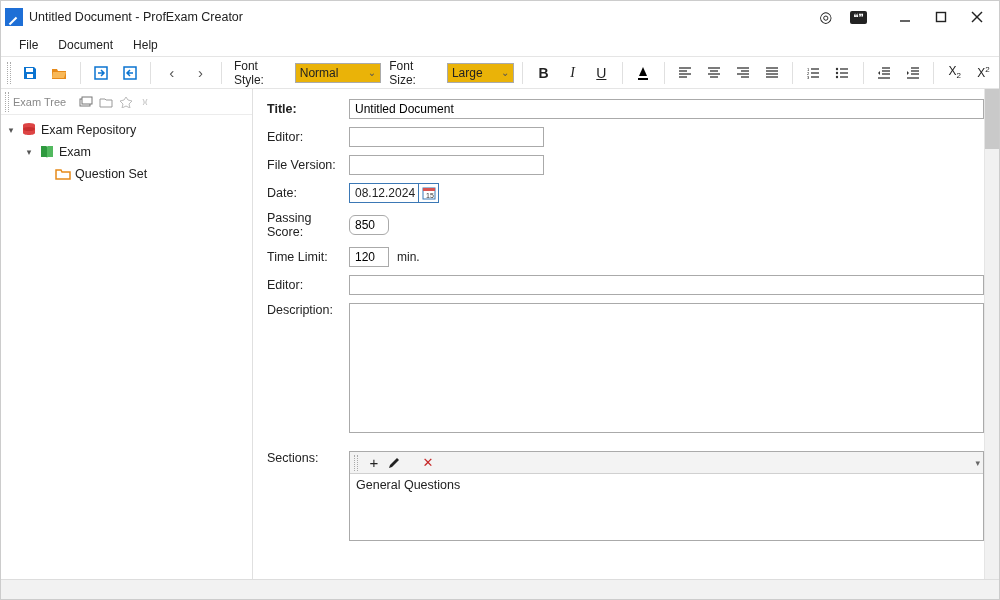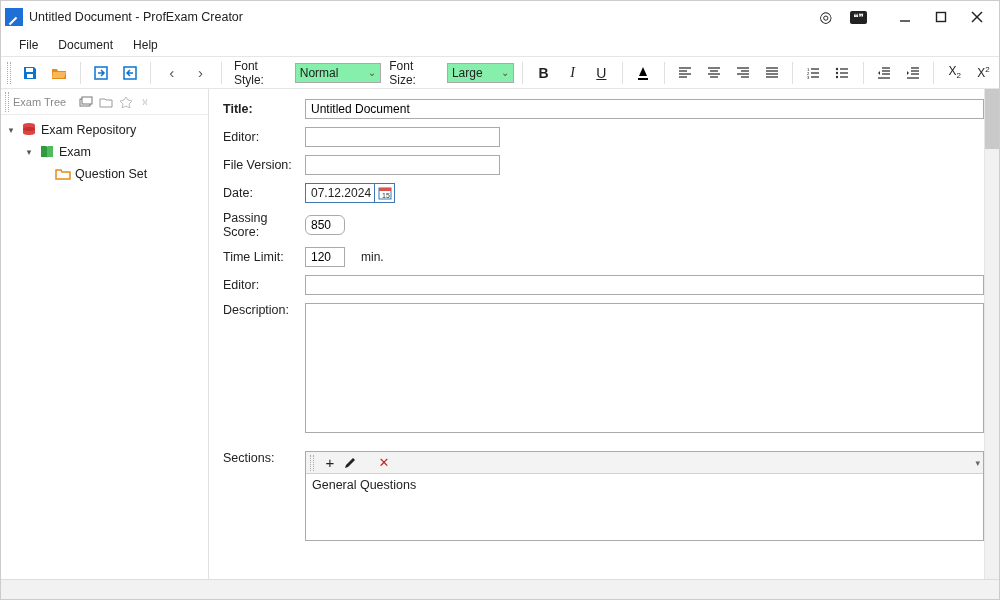--- a/index.html
+++ b/index.html
@@ -18,25 +18,25 @@
   .win-btn svg { width: 12px; height: 12px; }
 
   .menubar { height: 24px; display: flex; align-items: center; padding: 0 8px; gap: 0; border-bottom: 1px solid #e5e5e5; }
   .menubar .mitem { padding: 3px 10px; cursor: pointer; }
 
   .toolbar { height: 32px; display: flex; align-items: center; padding: 0 3px; gap: 4px; border-bottom: 1px solid #e5e5e5; }
   .handle { width:4px; height:22px; border-left:1px dotted #aaa; border-right:1px dotted #aaa; margin:0 3px;}
   .tbtn { width: 26px; height: 26px; display:flex; align-items:center; justify-content:center; cursor:pointer; }
   .sep { width: 1px; height: 22px; background: #e0e0e0; margin: 0 4px; }
   .tlabel { font-size: 12px; margin: 0 2px 0 4px; color:#222;}
-  .tselect { height: 20px; border: 1px solid #aaa; padding: 1px 4px; font-size: 12px; display:flex; align-items:center; justify-content:space-between; background:#86efac;}
+  .tselect { height: 20px; border: 1px solid #aaa; padding: 1px 4px; font-size: 12px; display:flex; align-items:center; justify-content:space-between; background:#eab308;}
   .tselect .chev { font-size:10px; color:#555; margin-left:6px;}
 
   .workarea { flex: 1; display: flex; min-height: 0; }
-  .sidebar { width: 208px; border-right: 1px solid #e0e0e0; display: flex; flex-direction: column; }
+  .sidebar { width: 252px; border-right: 1px solid #e0e0e0; display: flex; flex-direction: column; }
   .sidebar-head { height: 26px; display: flex; align-items: center; border-bottom: 1px solid #ececec; }
   .sidebar-head .shhandle { width:4px; height:20px; border-left:1px dotted #aaa; border-right:1px dotted #aaa; margin:0 4px;}
   .sidebar-head .shlabel { color:#888; font-size:11px; padding-right:10px;}
   .sidebar-head .shbtn { width:20px; height:20px; display:flex; align-items:center; justify-content:center; color:#777; }
   .tree { padding: 4px 4px; flex:1; overflow:auto;}
   .treerow { display:flex; align-items:center; height:22px; cursor:pointer; }
   .arrow { width:12px; text-align:center; font-size:9px; color:#555; }
   .ticon { width:16px; height:16px; margin:0 4px; }
   .tlabel2 { font-size:12.5px; }
 
@@ -44,21 +44,21 @@
   .form { flex:1; padding: 10px 0 10px 14px; overflow:auto; position:relative;}
   .scrollgutter { width:15px; background:#f1f1f1; border-left:1px solid #e5e5e5; }
   .scrollgutter .thumb { background:#c9c9c9; width:100%; height:60px; margin-top:0;}
   .row { display:flex; align-items:center; margin-bottom:8px; }
   .row.top { align-items:flex-start; }
   .rlabel { width:82px; font-size:12.5px; color:#222; }
   .rlabel.b { font-weight:600; }
   .tin { height:20px; border:1px solid #aaa; padding:1px 5px; font-size:12px; }
   .tin.full { flex:1; }
   .tarea { border:1px solid #aaa; flex:1; height:130px; }
-  .minlabel { margin-left:16px; font-size:12px; color:#222;}
+  .minlabel { margin-left:8px; font-size:12px; color:#222;}
 
   .date-wrap { display:flex; align-items:center; }
   .date-in { width:70px; border:1px solid #3b78b5; background:#fff; padding:1px 5px; height:20px; display:flex; align-items:center;}
   .calbtn { width:20px; height:20px; border:1px solid #3b78b5; border-left:0; display:flex; align-items:center; justify-content:center; background:#fff;}
 
   .sections-box { flex:1; border:1px solid #aaa; display:flex; flex-direction:column; height:90px;}
   .sections-tb { height:22px; background:#f3f3f3; border-bottom:1px solid #d0d0d0; display:flex; align-items:center; padding:0 4px; position:relative;}
   .sections-tb .shhandle { width:4px; height:16px; border-left:1px dotted #aaa; border-right:1px dotted #aaa; margin-right:6px;}
   .sections-tb .sbt { width:20px; height:20px; display:flex; align-items:center; justify-content:center; }
   .sections-tb .dd { position:absolute; right:3px; font-size:9px; color:#666; }
@@ -336,21 +336,21 @@
           <input class="tin" style="width: 195px;" value="">
         </div>
         <div class="row">
           <span class="rlabel">File Version:</span>
           <input class="tin" style="width: 195px;" value="">
         </div>
         <div class="row">
           <span class="rlabel">Date:</span>
           <div class="date-wrap">
             <div class="date-in">
-                <span>07.12.2024</span>
+                <span>08.12.2024</span>
               </div>
             <div class="calbtn">
               <svg width="14" height="14" viewBox="0 0 14 14">
                   <rect x="1" y="2" width="12" height="11" fill="#fff" stroke="#3b78b5"></rect>
                   <rect x="1" y="2" width="12" height="3" fill="#d9534f"></rect>
                   <text x="4" y="12" font-size="7" fill="#333">15</text>
                 </svg>
             </div>
           </div>
         </div>

